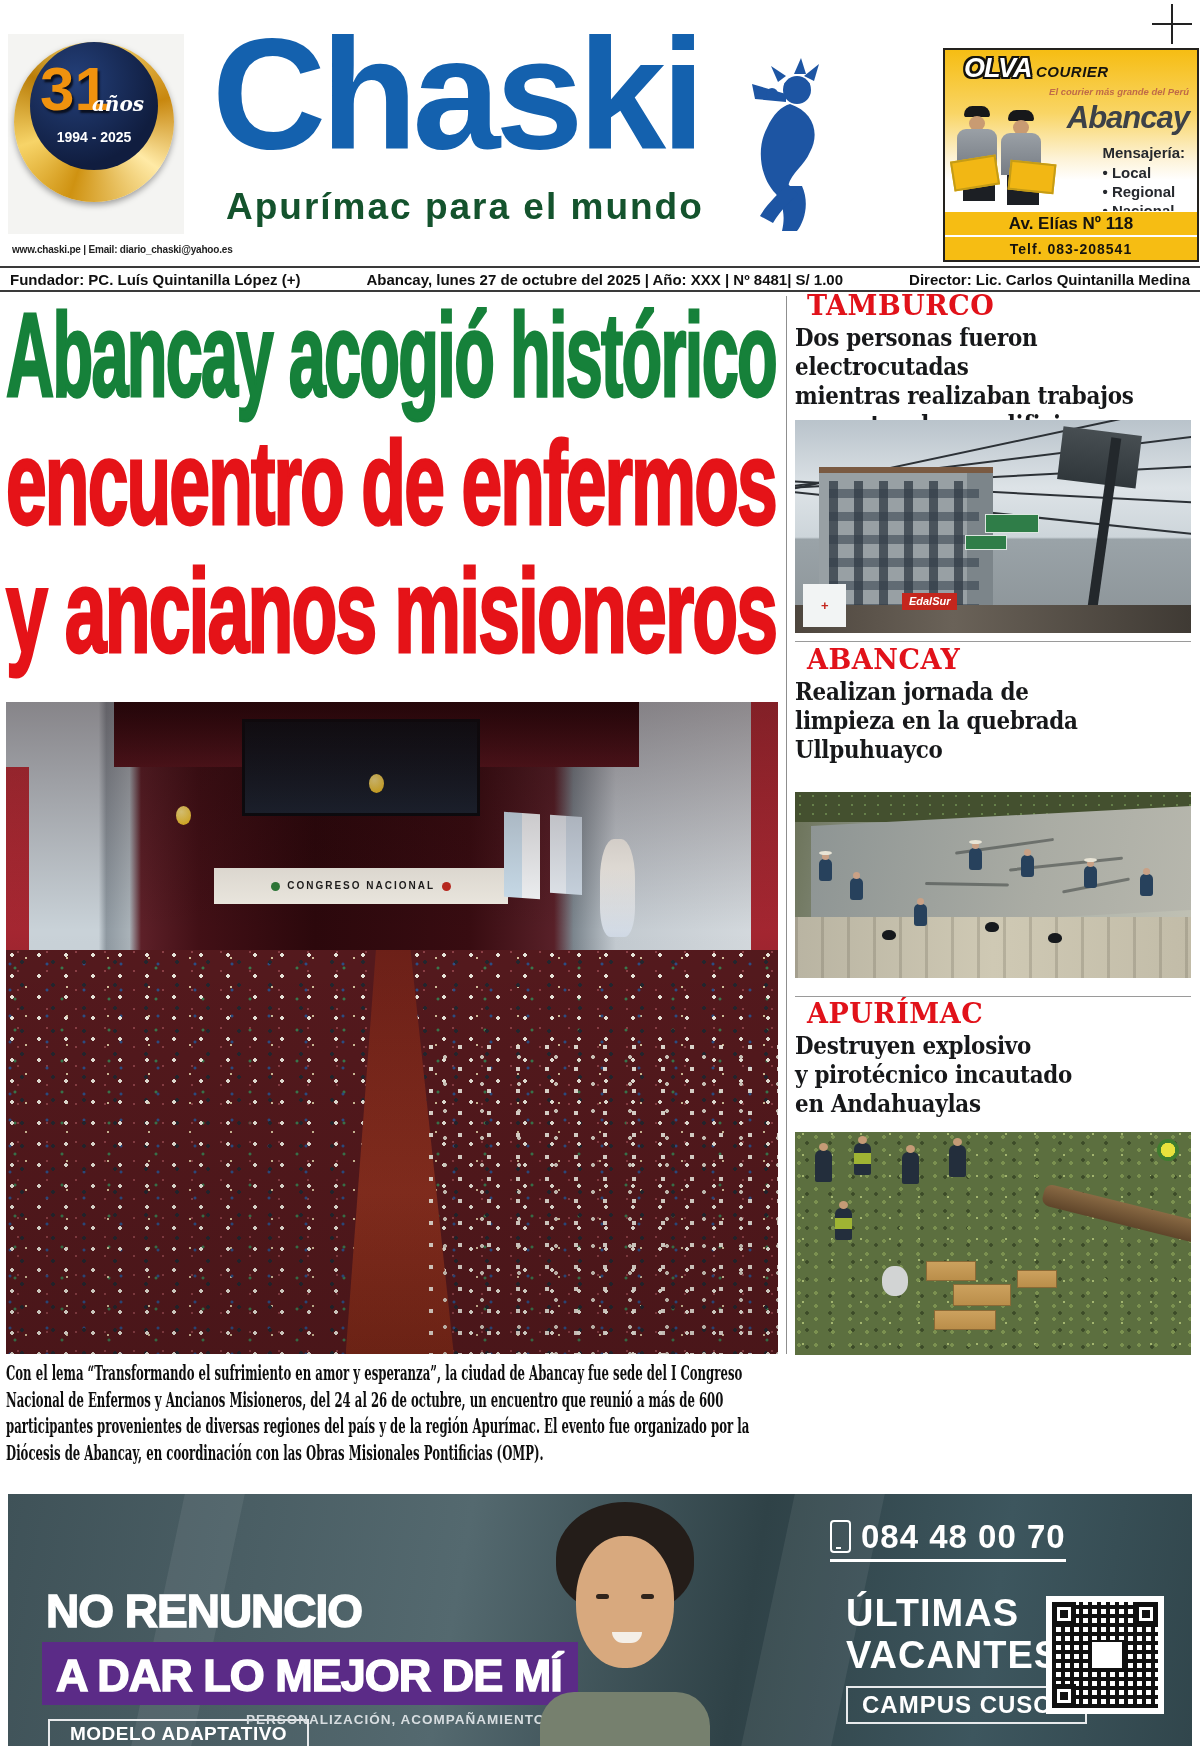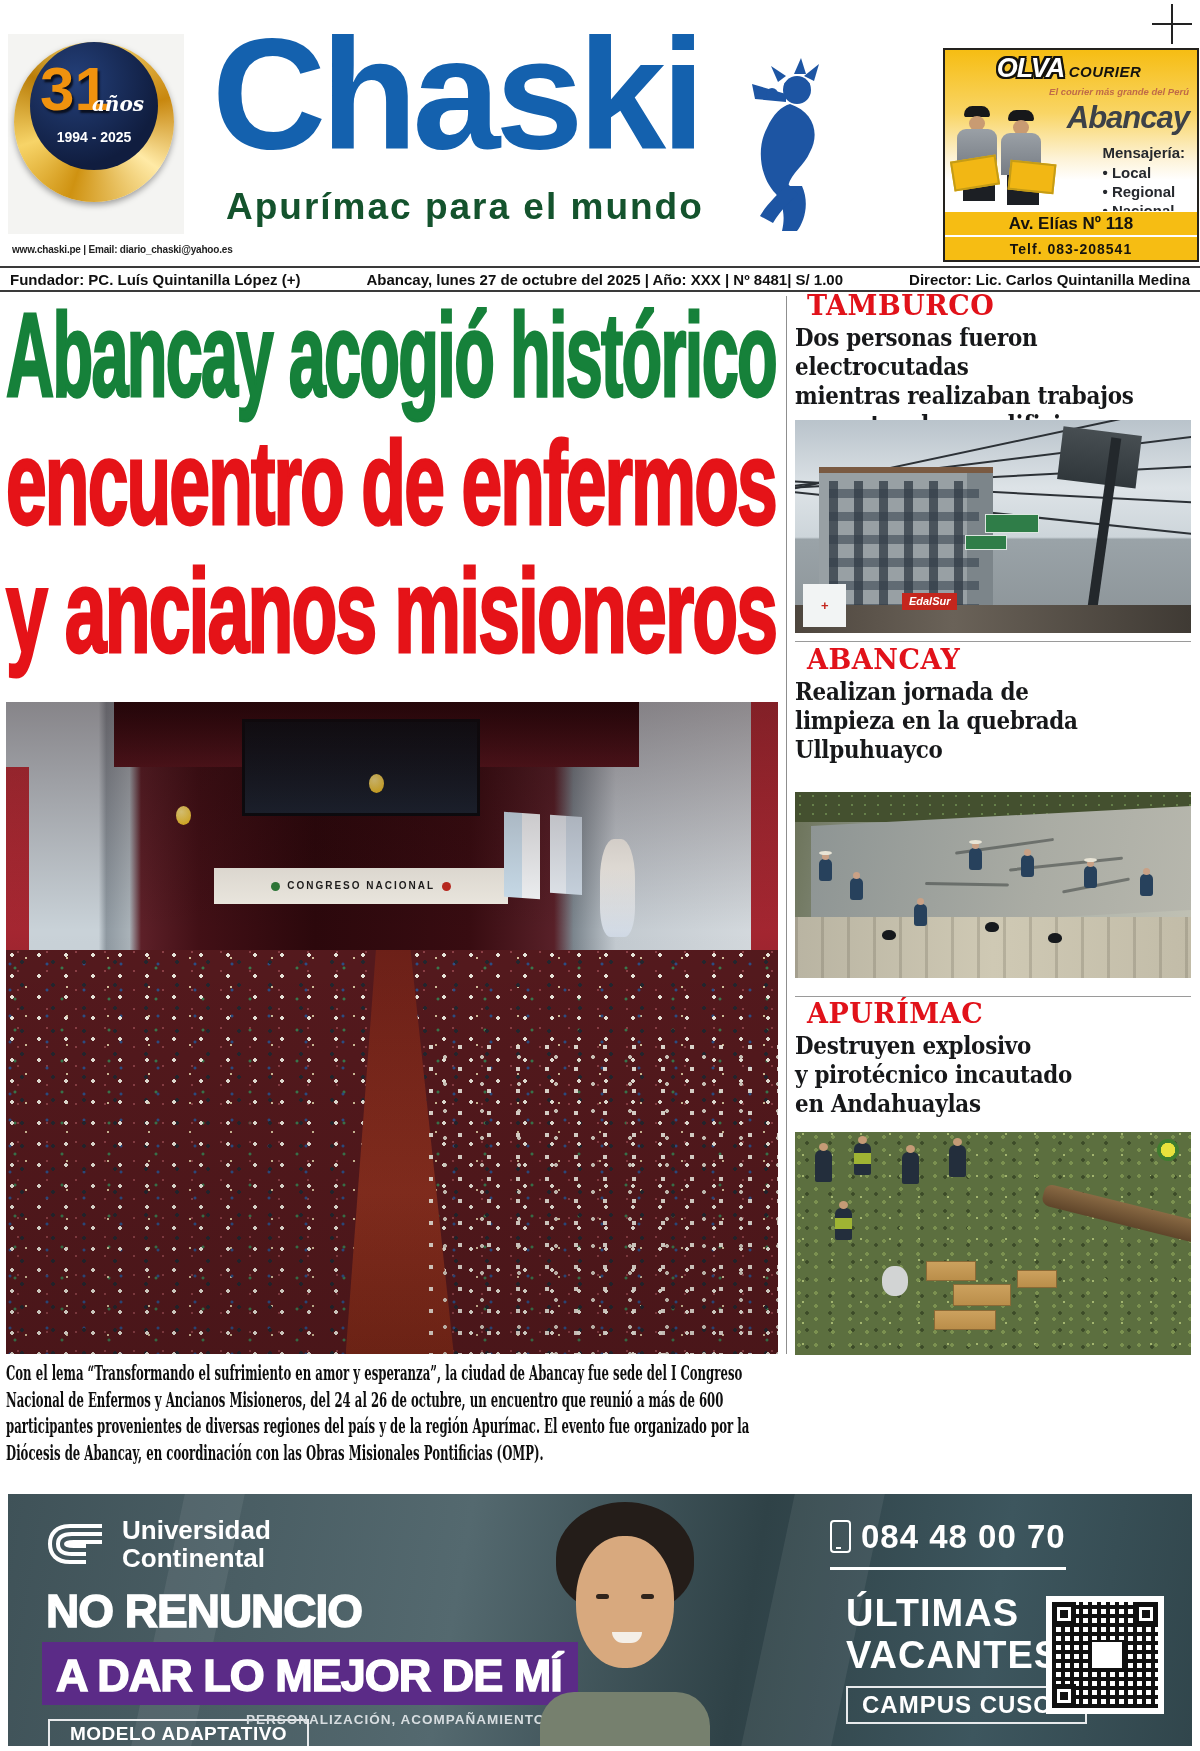--- a/index.html
+++ b/index.html
@@ -27,21 +27,21 @@
   
   .masthead-title{position:absolute;left:212px;top:14px;font:700 158px/1 "Liberation Sans",sans-serif;
                   color:#1461ae;letter-spacing:-5px;}
   .masthead-tagline{position:absolute;left:226px;top:188px;font:700 37px/1 "Liberation Sans",sans-serif;
                     color:#14532d;letter-spacing:2px;}
   .mascot{position:absolute;left:742px;top:52px;width:100px;height:182px;}
 
   
   .olva{position:absolute;left:943px;top:48px;width:252px;height:210px;border:2.5px solid #24221e;
         background:linear-gradient(#f6bd13 0%,#f9d565 30%,#fdf3d8 52%,#ffffff 62%);overflow:hidden;}
-  .olva-logo-row{position:absolute;left:0;right:4px;top:5px;text-align:center;white-space:nowrap;}
+  .olva-logo-row{position:absolute;left:0;right:4px;top:5px;white-space:nowrap;padding-left:19px;}
   .olva-brand{font:italic 900 27px/1 "Liberation Sans",sans-serif;color:#fff;letter-spacing:-1px;
               text-shadow:-2px 0 #15130e,2px 0 #15130e,0 -2px #15130e,0 2px #15130e,-2px -2px #15130e,2px 2px #15130e,-2px 2px #15130e,2px -2px #15130e;}
   .olva-brand2{font:italic 900 15px/1 "Liberation Sans",sans-serif;color:#15130e;letter-spacing:.5px;}
   .olva-slogan{position:absolute;right:8px;top:37px;font:italic 700 9.5px/1 "Liberation Sans",sans-serif;color:#bf6a48;}
   .olva-city{position:absolute;right:8px;top:52px;font:italic 800 31px/1 "Liberation Sans",sans-serif;color:#3c4148;letter-spacing:-1px;}
   .olva-mens{position:absolute;right:12px;top:94px;text-align:left;color:#26292e;}
   .olva-mens-title{font:700 15px/1.2 "Liberation Sans",sans-serif;}
   .olva-services{list-style:none;margin:2px 0 0;padding:0;font:700 15px/1.25 "Liberation Sans",sans-serif;}
   .olva-services li::before{content:"• ";}
   .olva-note{position:absolute;right:5px;top:160px;font:700 10.5px/1 "Liberation Sans",sans-serif;color:#e01212;}
@@ -184,21 +184,21 @@
              font:700 19px/1 "Liberation Sans",sans-serif;letter-spacing:.5px;}
   .bad-tag{position:absolute;left:238px;top:219px;font:700 13.5px/1 "Liberation Sans",sans-serif;
            letter-spacing:1px;color:#d7dde0;}
   .bad-man{position:absolute;left:502px;top:8px;width:228px;height:244px;}
   .man-hair{position:absolute;left:46px;top:0;width:138px;height:112px;border-radius:50% 50% 44% 44%;background:#241d19;}
   .man-face{position:absolute;left:66px;top:34px;width:98px;height:132px;border-radius:48%;background:#d8a97e;}
   .man-eye{position:absolute;top:58px;width:13px;height:5px;border-radius:3px;background:#30241c;}
   .man-smile{position:absolute;left:36px;top:96px;width:30px;height:11px;border-radius:0 0 14px 14px;background:#f4efe8;}
   .man-shirt{position:absolute;left:30px;top:190px;width:170px;height:58px;border-radius:34px 34px 0 0;background:#76806e;}
   .bad-phone{position:absolute;left:822px;top:26px;display:flex;align-items:center;gap:10px;
-             border-bottom:3px solid #fff;padding-bottom:14px;}
+             border-bottom:3px solid #fff;padding-bottom:6px;}
   .ph-icon{width:17px;height:29px;border:2.5px solid #fff;border-radius:4px;position:relative;}
   .ph-icon::after{content:"";position:absolute;left:4px;bottom:2px;width:5px;height:2px;background:#fff;}
   .bad-phone-num{font:700 33px/1 "Liberation Sans",sans-serif;letter-spacing:1px;}
   .bad-v1{position:absolute;left:838px;top:100px;font:700 38px/1 "Liberation Sans",sans-serif;letter-spacing:1px;}
   .bad-v2{position:absolute;left:838px;top:142px;font:700 38px/1 "Liberation Sans",sans-serif;letter-spacing:1px;}
   .bad-campus{position:absolute;left:838px;top:192px;border:2px solid #e8eaec;padding:5px 14px;
               font:700 24px/1 "Liberation Sans",sans-serif;letter-spacing:1px;}
   .bad-qr{position:absolute;left:1038px;top:102px;width:118px;height:118px;background:#fff;padding:6px;box-sizing:border-box;}
   .qr-inner{position:relative;width:100%;height:100%;
     background-image:repeating-linear-gradient(0deg,#101010 0 4px,transparent 4px 9px),
@@ -385,33 +385,20 @@
     <div class="box" style="left:33%;top:58%;width:50px;height:20px;"></div>
     <div class="box" style="left:40%;top:68%;width:58px;height:22px;"></div>
     <div class="box" style="left:35%;top:80%;width:62px;height:20px;"></div>
     <div class="box" style="left:56%;top:62%;width:40px;height:18px;"></div>
     <div class="ph3-log"></div>
   </div>
 
   <div class="bad">
     <div class="bad-soft" style="left:150px;width:60px;transform:skewX(-12deg);"></div>
     <div class="bad-soft" style="left:760px;width:90px;transform:skewX(-12deg);"></div>
-    <div class="bad-logo">
-      <svg width="64" height="48" viewBox="0 0 64 48">
-        <g fill="none" stroke="#fff" stroke-width="4">
-          <path d="M58 6 H26 C12 6 6 14 6 24 C6 34 12 42 26 42 H42"></path>
-          <path d="M58 14 H28 C18 14 14 18 14 24 C14 30 18 34 28 34 H42"></path>
-          <path d="M58 22 H30 C24 22 22 23 22 24 C22 25 24 26 30 26 H42"></path>
-        </g>
-      </svg>
-      <div class="bad-brand">
-        <span>Universidad</span><br>
-        <span>Continental</span>
-      </div>
-    </div>
     <div class="bad-h1">NO RENUNCIO</div>
     <div class="bad-h2">A DAR LO MEJOR DE MÍ</div>
     <div class="bad-badge">MODELO ADAPTATIVO</div>
     <div class="bad-tag">PERSONALIZACIÓN, ACOMPAÑAMIENTO E INNOVACIÓN</div>
 
     <div class="bad-man">
       <div class="man-hair"></div>
       <div class="man-face">
         <div class="man-eye" style="left:20px;"></div>
         <div class="man-eye" style="right:20px;"></div>

